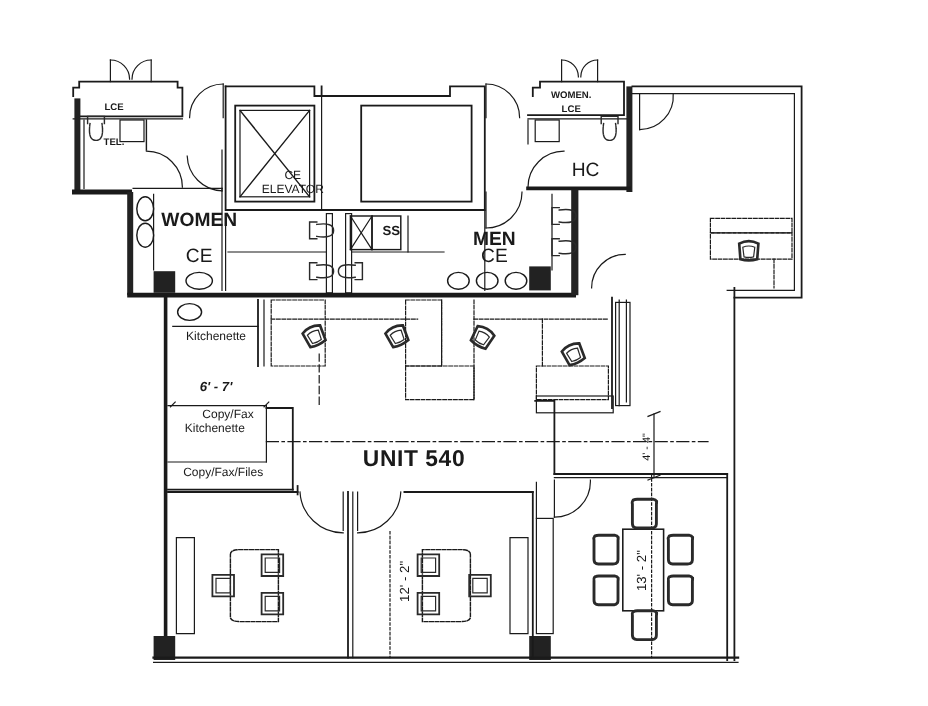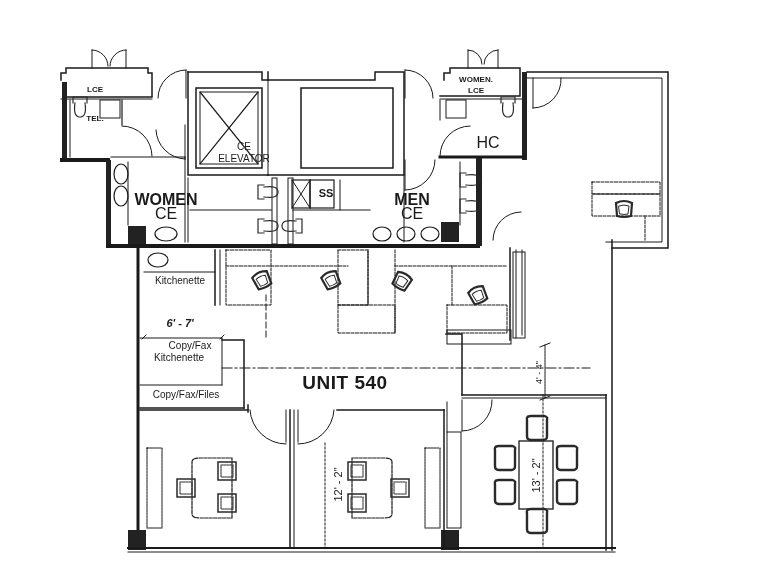--- a/index.html
+++ b/index.html
@@ -266,21 +266,21 @@
 <div class="lbl c sm" style="left:95px;top:86px;">LCE</div>
 
 <div class="lbl c sm" style="left:476px;top:76px;">WOMEN.</div>
 <div class="lbl c sm" style="left:476px;top:87px;">LCE</div>
 
 <div class="lbl c md" style="left:244px;top:130px;font-weight:normal;margin-top:24px;">ELEVATOR</div>
 <div class="lbl c md" style="left:244px;top:142px;font-weight:normal;">CE</div>
 
 <div class="lbl c lg" style="left:488px;top:135px;font-weight:normal;">HC</div>
 
-<div class="lbl c lg" style="left:166px;top:192px;text-align:center;">WOMEN</div>
+<div class="lbl c lg" style="left:166px;top:176px;text-align:center;">WOMEN</div>
 <div class="lbl c lg" style="left:166px;top:206px;font-weight:normal;">CE</div>
 
 <div class="lbl c lg" style="left:412px;top:192px;">MEN</div>
 <div class="lbl c lg" style="left:412px;top:206px;font-weight:normal;">CE</div>
 
 <div class="lbl c mdl" style="left:326px;top:188px;font-weight:bold;">SS</div>
 
 <div class="lbl c md" style="left:180px;top:276px;font-size:10px;">Kitchenette</div>
 <div class="lbl c dim" style="left:180px;top:318px;font-style:italic;">6' - 7'</div>
 <div class="lbl c md" style="left:190px;top:341px;font-size:10px;">Copy/Fax</div>

